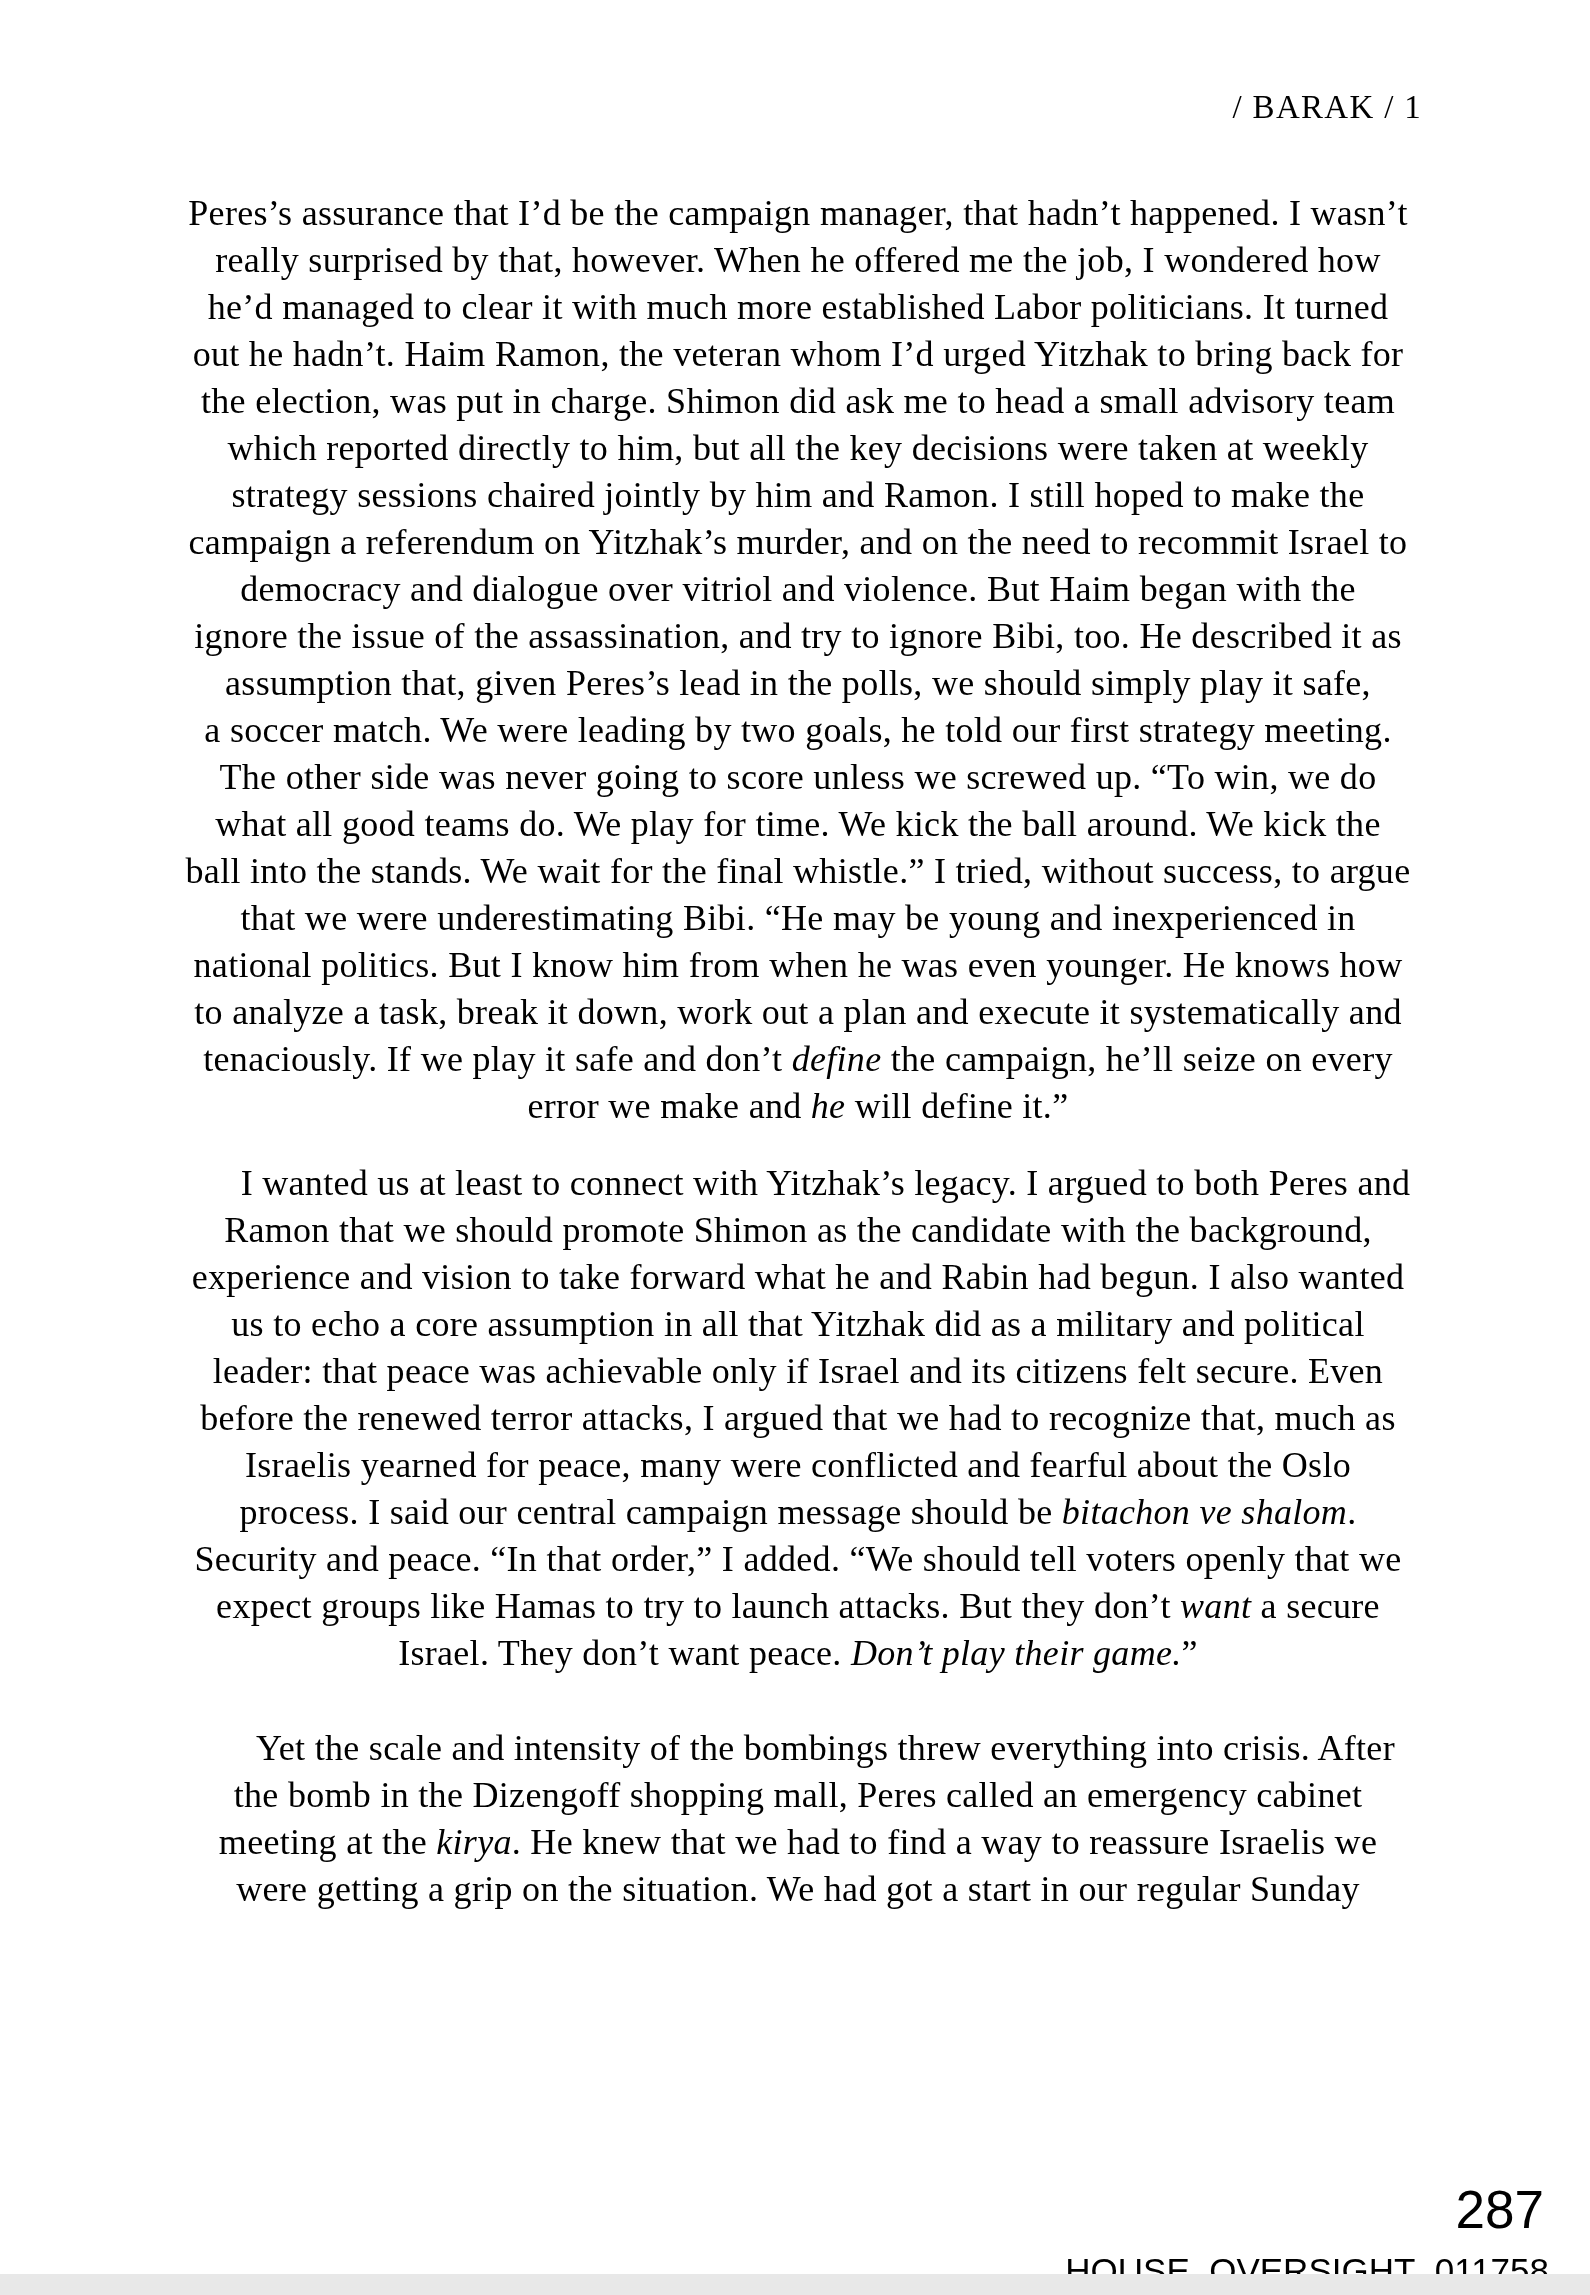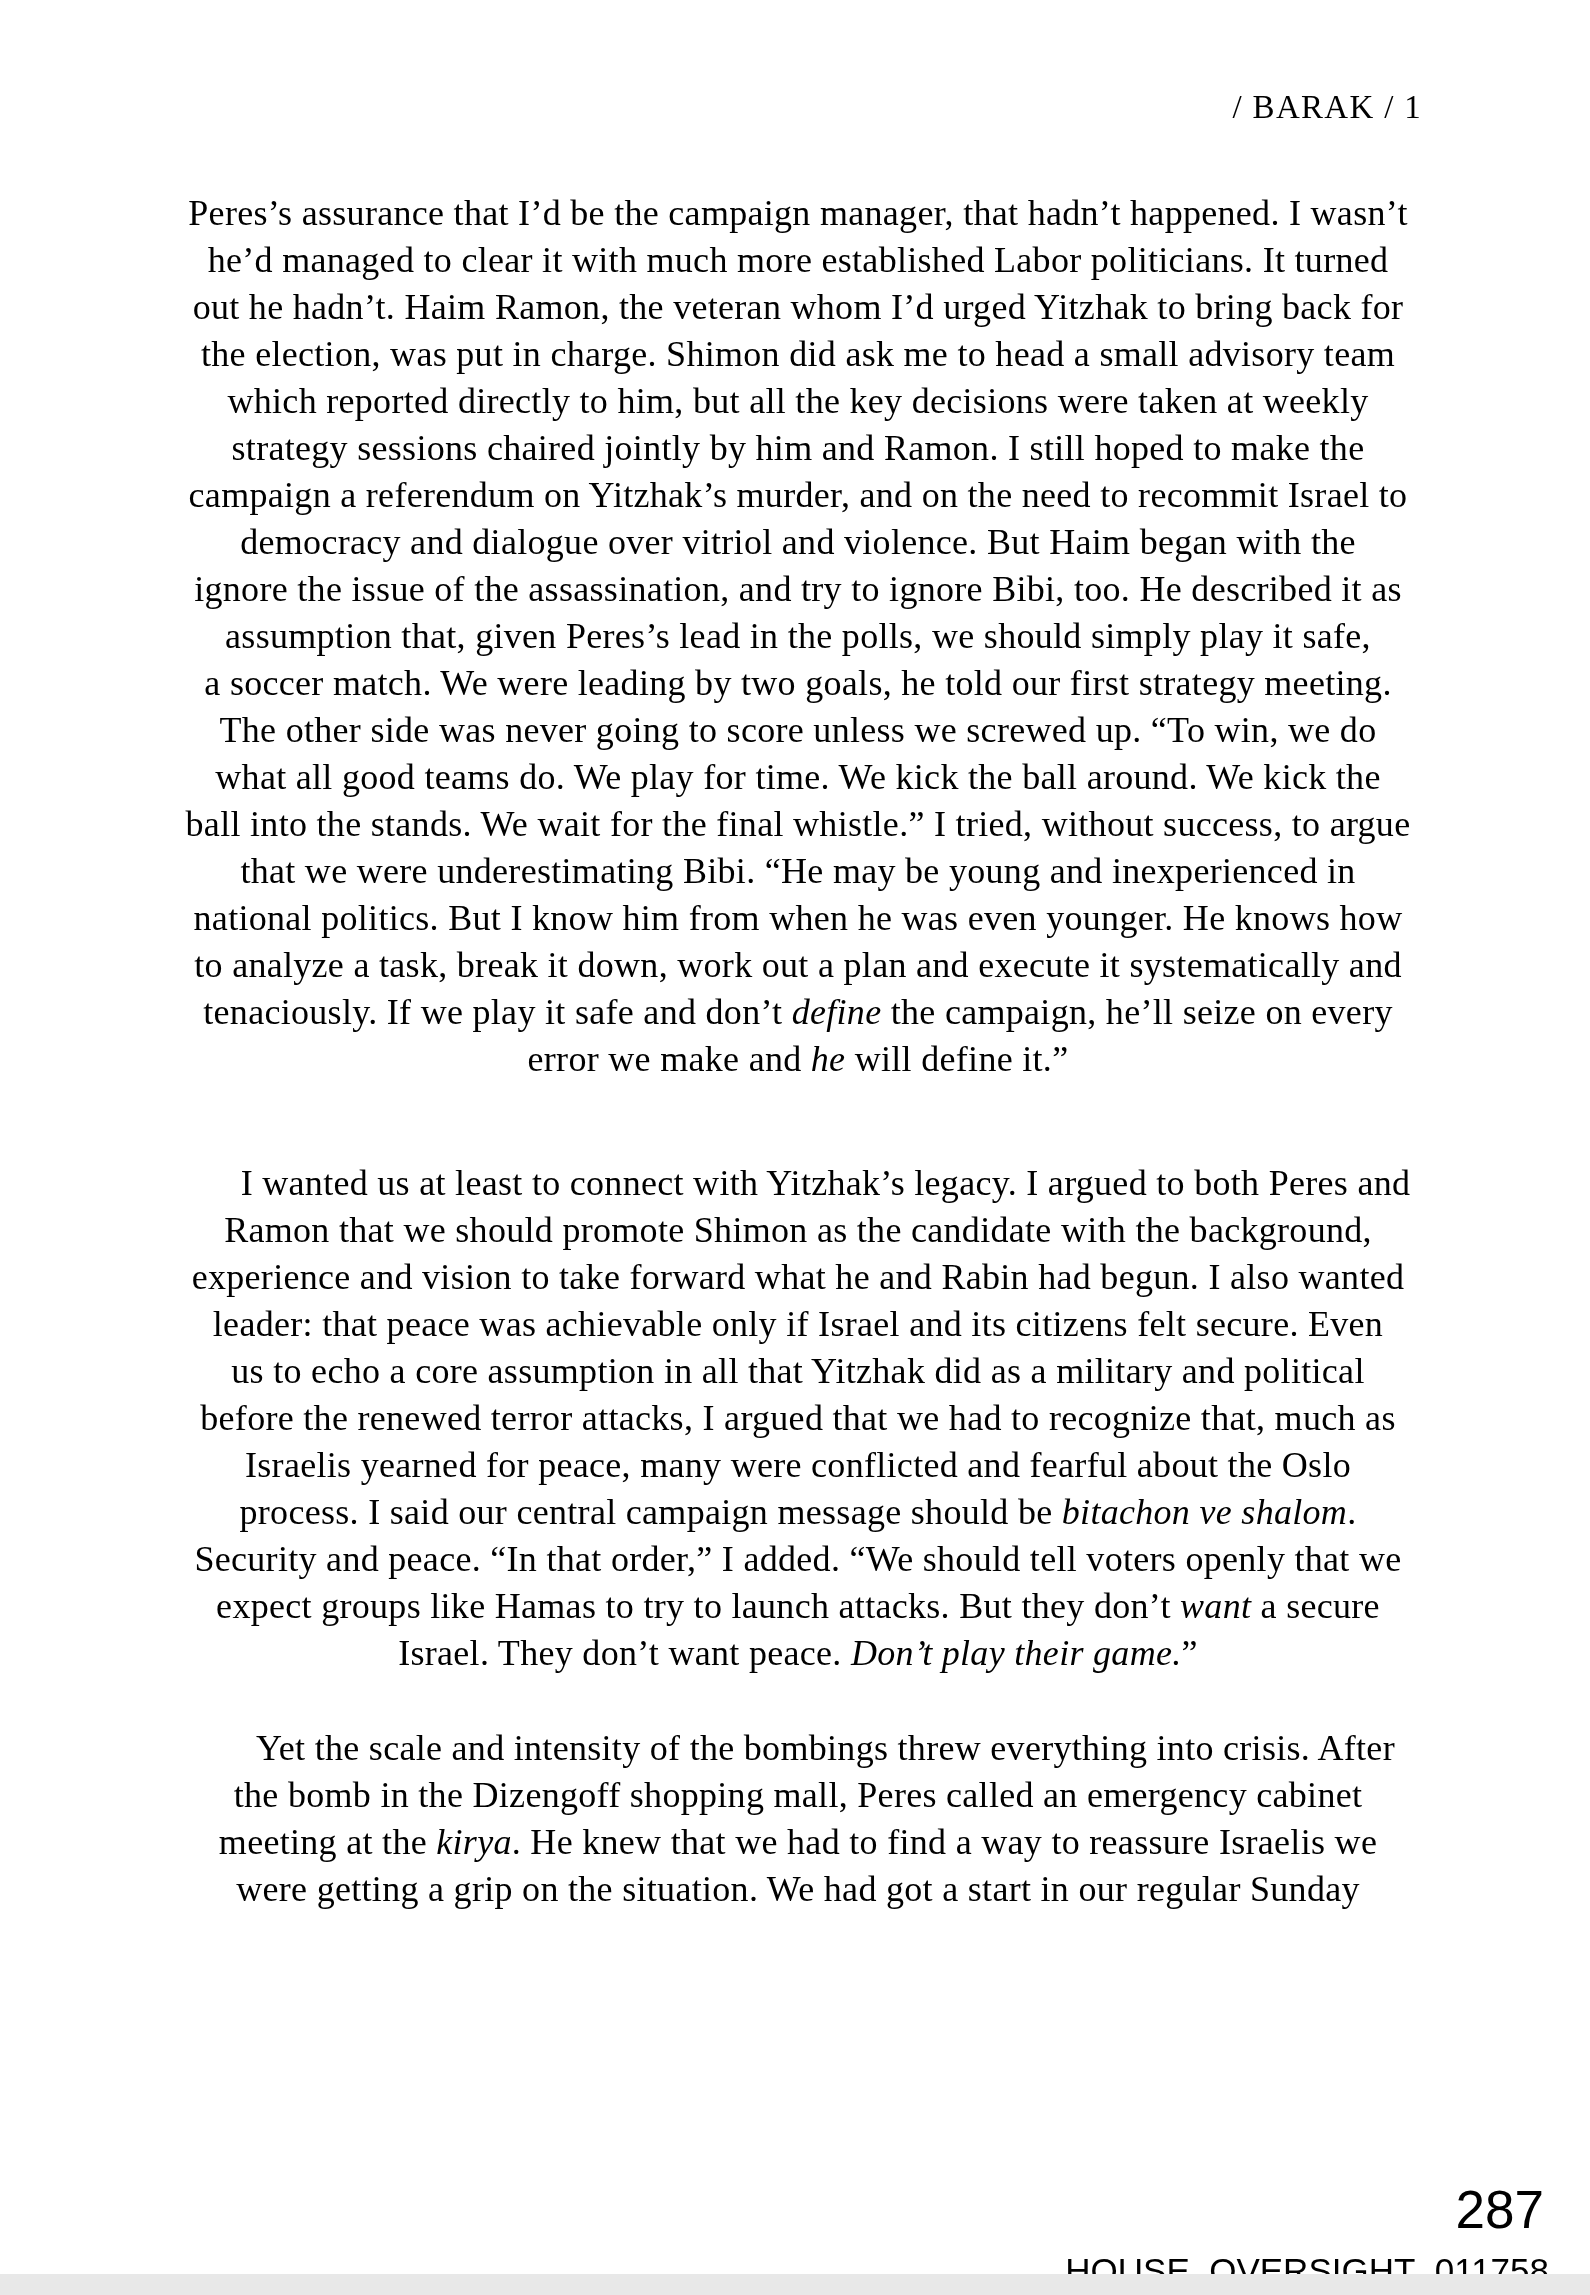--- a/index.html
+++ b/index.html
@@ -66,20 +66,21 @@
 </head>
 <body>
 
 <div class="page">
 
   <div class="running-header">/ BARAK / 1</div>
 
   <div>
     <div class="para para-1">
         <div class="line">Peres’s assurance that I’d be the campaign manager, that hadn’t happened. I wasn’t</div>
+        <div class="line">really surprised by that, however. When he offered me the job, I wondered how</div>
         <div class="line">he’d managed to clear it with much more established Labor politicians. It turned</div>
         <div class="line">out he hadn’t. Haim Ramon, the veteran whom I’d urged Yitzhak to bring back for</div>
         <div class="line">the election, was put in charge. Shimon did ask me to head a small advisory team</div>
         <div class="line">which reported directly to him, but all the key decisions were taken at weekly</div>
         <div class="line">strategy sessions chaired jointly by him and Ramon. I still hoped to make the</div>
         <div class="line">campaign a referendum on Yitzhak’s murder, and on the need to recommit Israel to</div>
         <div class="line">democracy and dialogue over vitriol and violence. But Haim began with the</div>
         <div class="line">ignore the issue of the assassination, and try to ignore Bibi, too. He described it as</div>
         <div class="line">assumption that, given Peres’s lead in the polls, we should simply play it safe,</div>
         <div class="line">a soccer match. We were leading by two goals, he told our first strategy meeting.</div>
@@ -89,22 +90,22 @@
         <div class="line">that we were underestimating Bibi. “He may be young and inexperienced in</div>
         <div class="line">national politics. But I know him from when he was even younger. He knows how</div>
         <div class="line">to analyze a task, break it down, work out a plan and execute it systematically and</div>
         <div class="line">tenaciously. If we play it safe and don’t <i>define</i> the campaign, he’ll seize on every</div>
         <div class="line">error we make and <i>he</i> will define it.”</div>
       </div>
     <div class="para para-2 indent">
         <div class="line">I wanted us at least to connect with Yitzhak’s legacy. I argued to both Peres and</div>
         <div class="line">Ramon that we should promote Shimon as the candidate with the background,</div>
         <div class="line">experience and vision to take forward what he and Rabin had begun. I also wanted</div>
+        <div class="line">us to echo a core assumption in all that Yitzhak did as a military and political</div>
         <div class="line">leader: that peace was achievable only if Israel and its citizens felt secure. Even</div>
-        <div class="line">us to echo a core assumption in all that Yitzhak did as a military and political</div>
         <div class="line">before the renewed terror attacks, I argued that we had to recognize that, much as</div>
         <div class="line">Israelis yearned for peace, many were conflicted and fearful about the Oslo</div>
         <div class="line">process. I said our central campaign message should be <i>bitachon ve shalom</i>.</div>
         <div class="line">Security and peace. “In that order,” I added. “We should tell voters openly that we</div>
         <div class="line">expect groups like Hamas to try to launch attacks. But they don’t <i>want</i> a secure</div>
         <div class="line">Israel. They don’t want peace. <i>Don’t play their game.</i>”</div>
       </div>
     <div class="para para-3 indent">
         <div class="line">Yet the scale and intensity of the bombings threw everything into crisis. After</div>
         <div class="line">the bomb in the Dizengoff shopping mall, Peres called an emergency cabinet</div>

